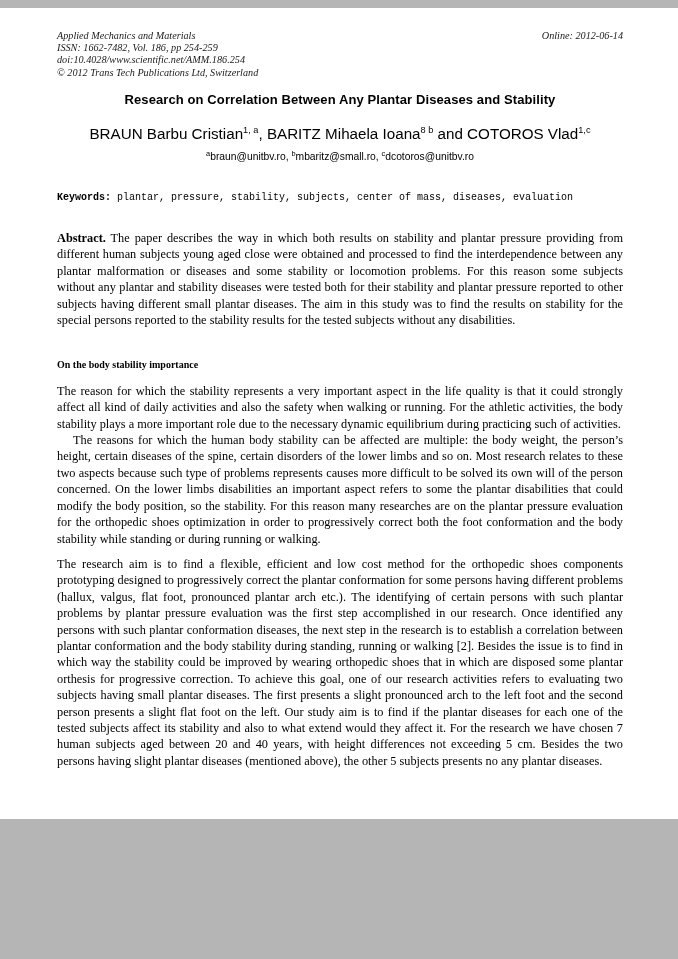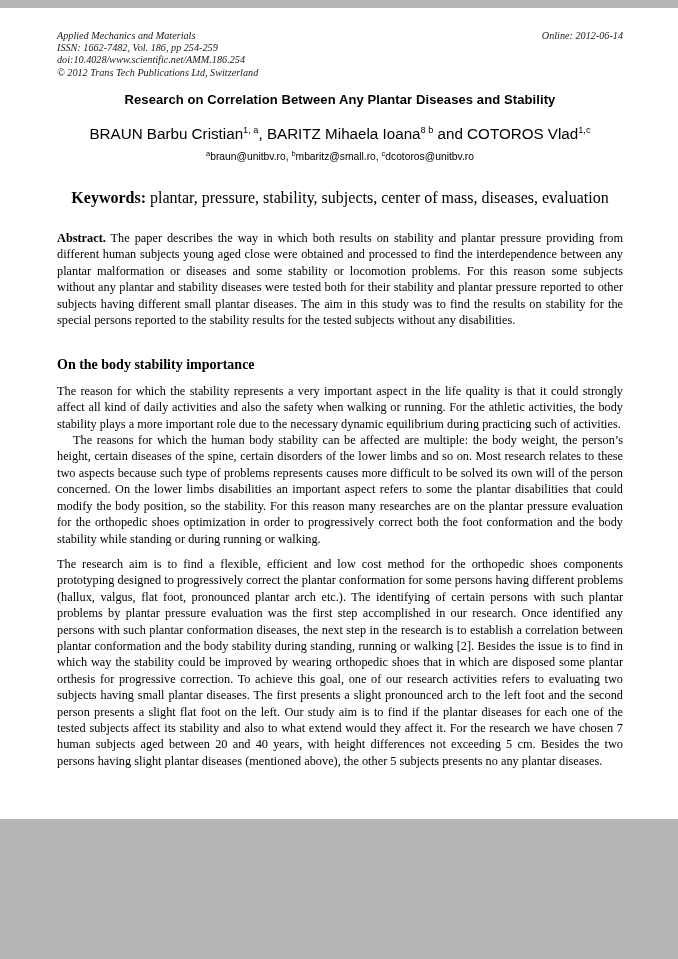--- a/index.html
+++ b/index.html
@@ -102,25 +102,25 @@
   }
   .emails sup {
     font-size: 7.4px;
     vertical-align: super;
     line-height: 0;
   }
 
   
   .keywords {
     margin-top: 27px;
-    font-family: Liberation Serif, serif;
-    font-size: 16px;
+    font-family: Liberation Mono, monospace;
+    font-size: 10px;
     line-height: 14px;
     color: #000;
-    text-align: center;
+    text-align: left;
   }
   .keywords .kw-label {
     font-weight: bold;
   }
 
   
   .body-par {
     font-family: "Liberation Serif", serif;
     font-size: 12.3px;
     line-height: 16.4px;
@@ -131,21 +131,21 @@
   .abstract {
     margin-top: 25px;
   }
   .abstract .ab-label {
     font-weight: bold;
   }
 
   .section-heading {
     font-family: "Liberation Serif", serif;
     font-weight: bold;
-    font-size: 14px;
+    font-size: 10px;
     line-height: 16.4px;
     color: #000;
     text-align: left;
     margin: 0;
   }
   .sec1-heading { margin-top: 29px; }
   .sec1-par1 { margin-top: 9px; }
   .sec1-par2 { margin-top: 0px; text-indent: 16px; }
 
   .sec2-heading { margin-top: 28px; }

